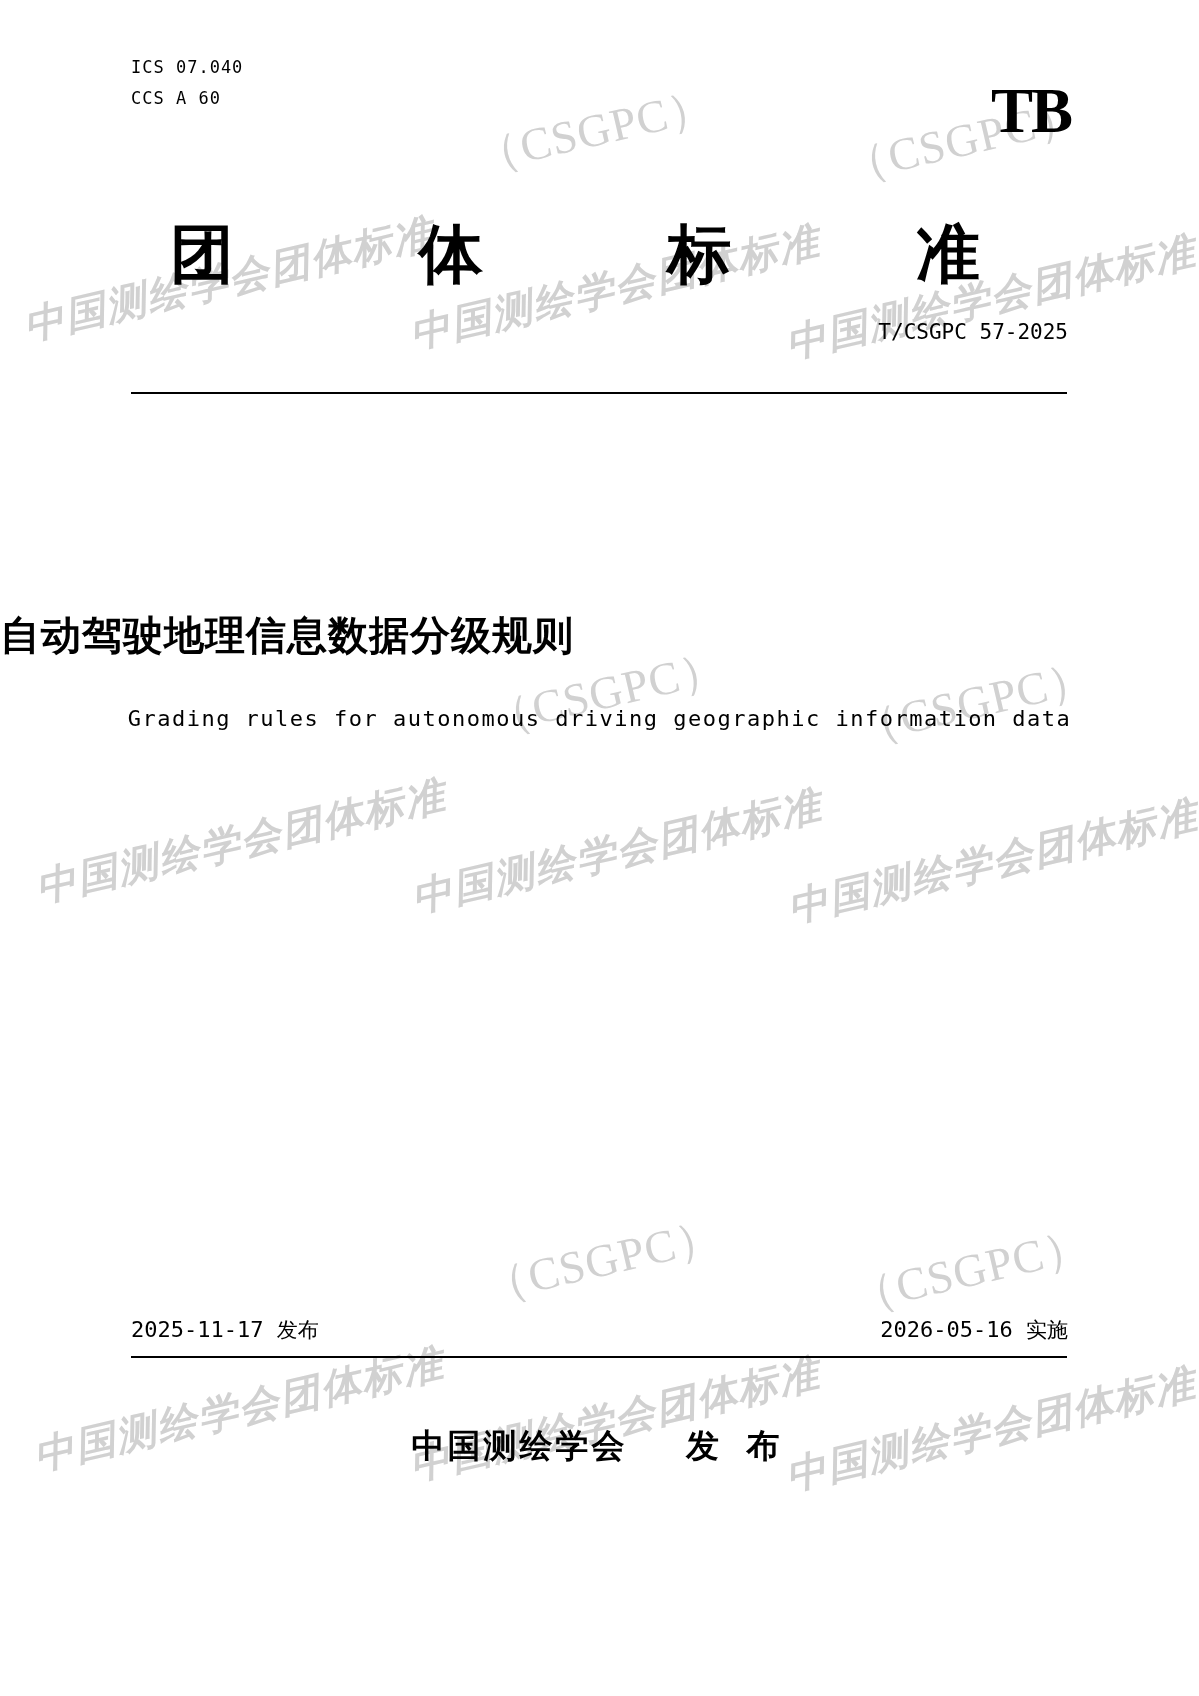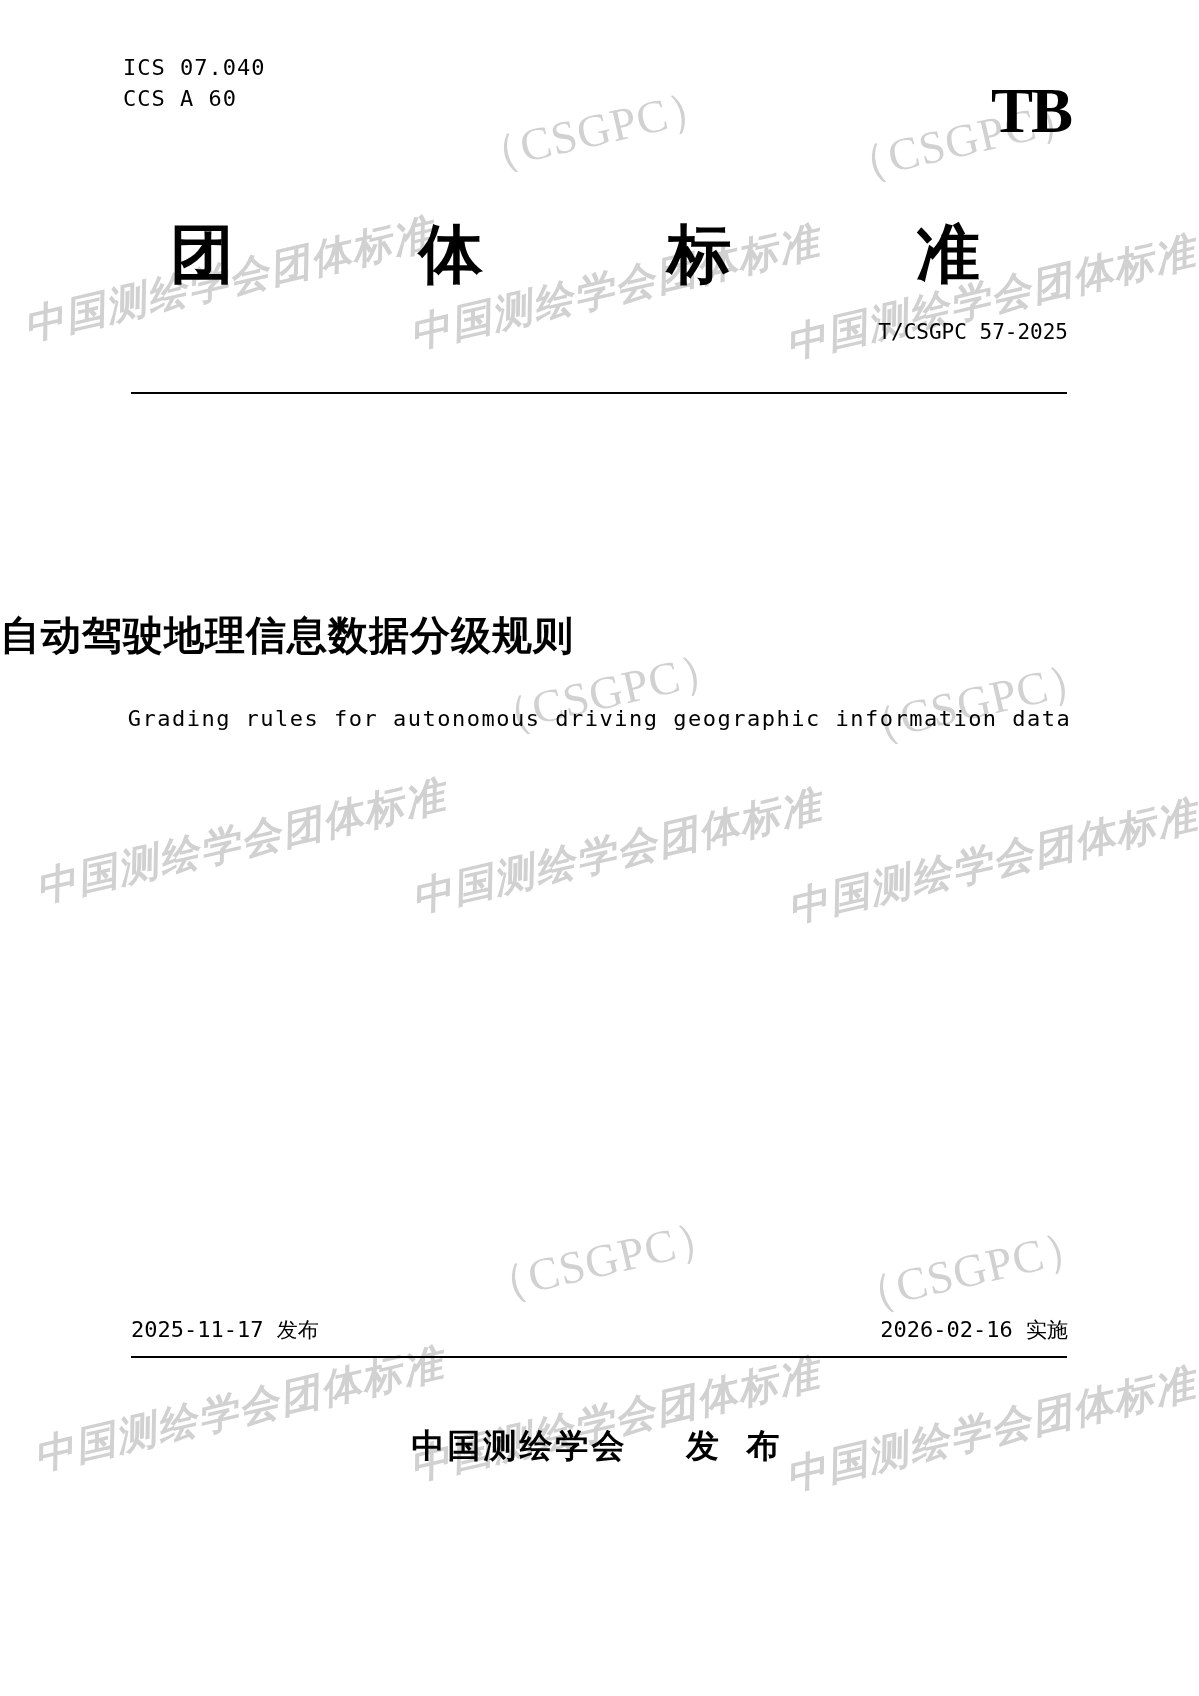--- a/index.html
+++ b/index.html
@@ -42,24 +42,24 @@
   .wm-en {
     font-size: 46px;
     font-family: "Liberation Serif", serif;
     font-weight: 400;
     letter-spacing: 1px;
   }
 
   
   .ics-block {
     position: absolute;
-    left: 123px;
+    left: 131px;
     top: 52px;
     font-family: "DejaVu Sans Mono", monospace;
-    font-size: 22px;
+    font-size: 17px;
     line-height: 31px;
     letter-spacing: 1px;
     z-index: 10;
   }
   .tb-logo {
     position: absolute;
     right: 128px;
     top: 74px;
     font-family: "Liberation Serif", serif;
     font-weight: 700;
@@ -220,21 +220,21 @@
 
   <div class="title-cn">自动驾驶地理信息数据分级规则</div>
   <div class="title-en">Grading rules for autonomous driving geographic information data</div>
 
   <div class="dates">
     <div class="date-text">
       <span>2025-11-17</span>
       <span class="cn">发布</span>
     </div>
     <div class="date-text">
-      <span>2026-02-16</span>
+      <span>2026-05-16</span>
       <span class="cn">实施</span>
     </div>
   </div>
 
   <div class="rule-bottom"></div>
 
   <div class="issuer">
     <span>中国测绘学会</span>
     <span class="verb">发 布</span>
   </div>

